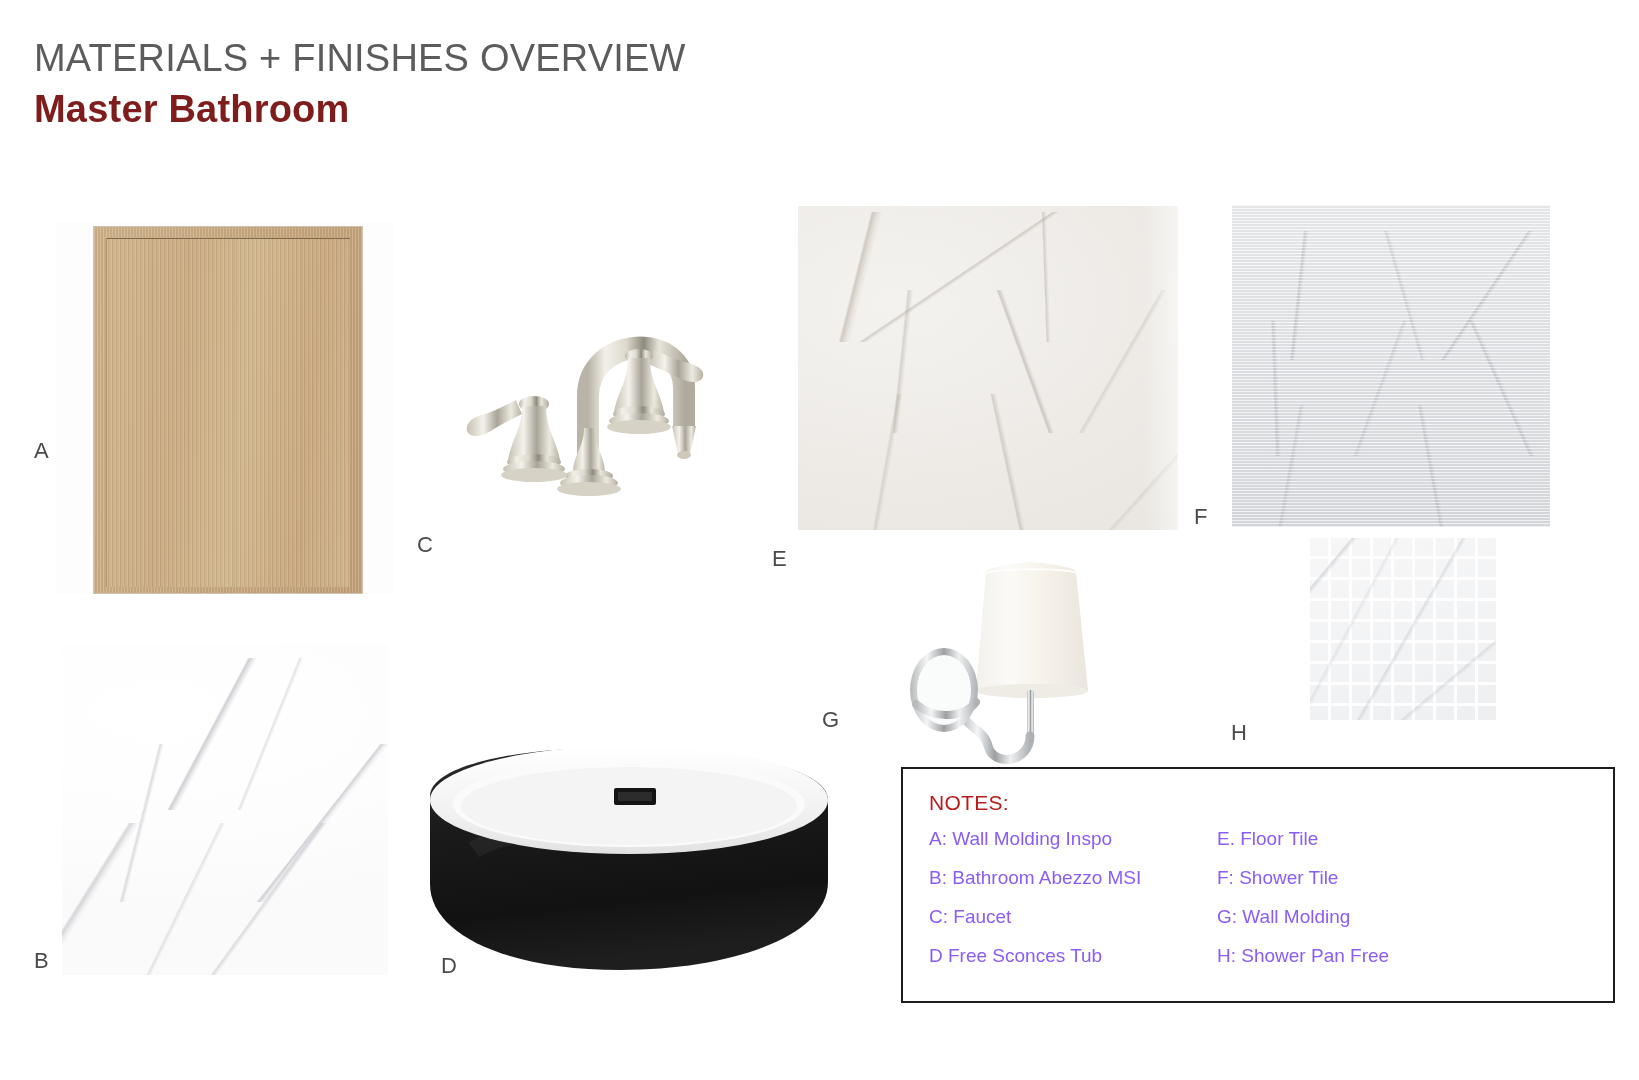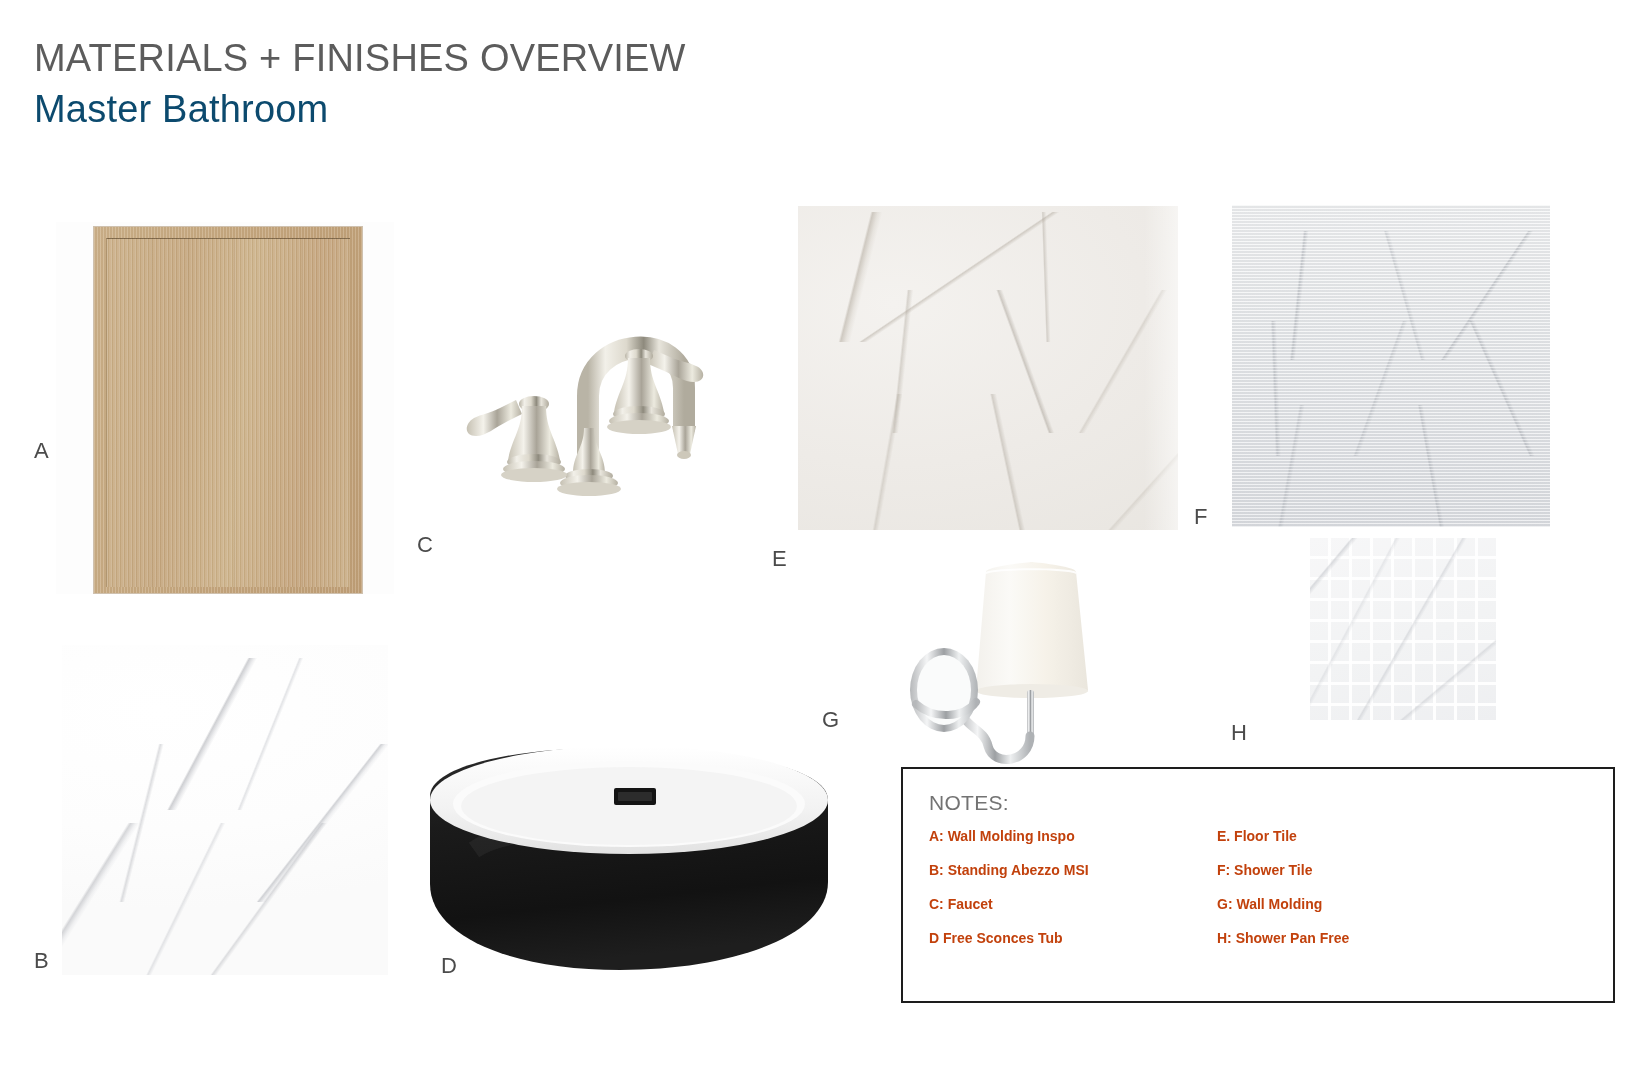--- a/index.html
+++ b/index.html
@@ -28,22 +28,22 @@
   .title-main {
     font-size: 38px;
     font-weight: 400;
     color: #5c5c5c;
     letter-spacing: 0.2px;
     line-height: 1.18;
     white-space: nowrap;
   }
   .title-sub {
     font-size: 38px;
-    font-weight: 400;
-    color: #0c4a6e;
+    font-weight: 700;
+    color: #7f1d1d;
     letter-spacing: 0.2px;
     line-height: 1.18;
     margin-top: 6px;
     white-space: nowrap;
   }
 
   
   .tag {
     position: absolute;
     font-size: 22px;
@@ -224,36 +224,35 @@
     left: 901px; top: 767px;
     width: 714px; height: 236px;
     border: 2px solid #1d1d1d;
     background: #ffffff;
     box-sizing: border-box;
   }
   .notes-title {
     position: absolute;
     left: 26px; top: 22px;
     font-size: 21px;
-    color: #737373;
+    color: #b91c1c;
     letter-spacing: 0.3px;
   }
   .notes-col {
     position: absolute;
     top: 60px;
   }
   .notes-col-left  { left: 26px;  width: 300px; }
   .notes-col-right { left: 314px; width: 320px; }
   .note-line {
-    font-size: 14px;
-    color: #c2410c;
+    font-size: 19px;
+    color: #8b5cf6;
     line-height: 1;
     margin-bottom: 20px;
     white-space: nowrap;
-    font-weight: bold;
   }
   .notes-col-right .note-line:first-child { margin-top: 0; }
 </style>
 </head>
 <body>
 
 <div id="board">
 
   <div class="title-block">
     <div class="title-main">MATERIALS + FINISHES OVERVIEW</div>
@@ -410,21 +409,21 @@
   <div class="plate" id="plate-h">
     <div class="mosaic"></div>
   </div>
   <div class="tag" style="left:1231px; top:722px;">H</div>
 
   <div id="notes-box">
     <div class="notes-title">NOTES:</div>
 
     <div class="notes-col notes-col-left">
       <div class="note-line">A: Wall Molding Inspo</div>
-      <div class="note-line">B: Standing Abezzo MSI</div>
+      <div class="note-line">B: Bathroom Abezzo MSI</div>
       <div class="note-line">C: Faucet</div>
       <div class="note-line">D Free Sconces Tub</div>
     </div>
 
     <div class="notes-col notes-col-right">
       <div class="note-line">E. Floor Tile</div>
       <div class="note-line">F: Shower Tile</div>
       <div class="note-line">G: Wall Molding</div>
       <div class="note-line">H: Shower Pan Free</div>
     </div>

